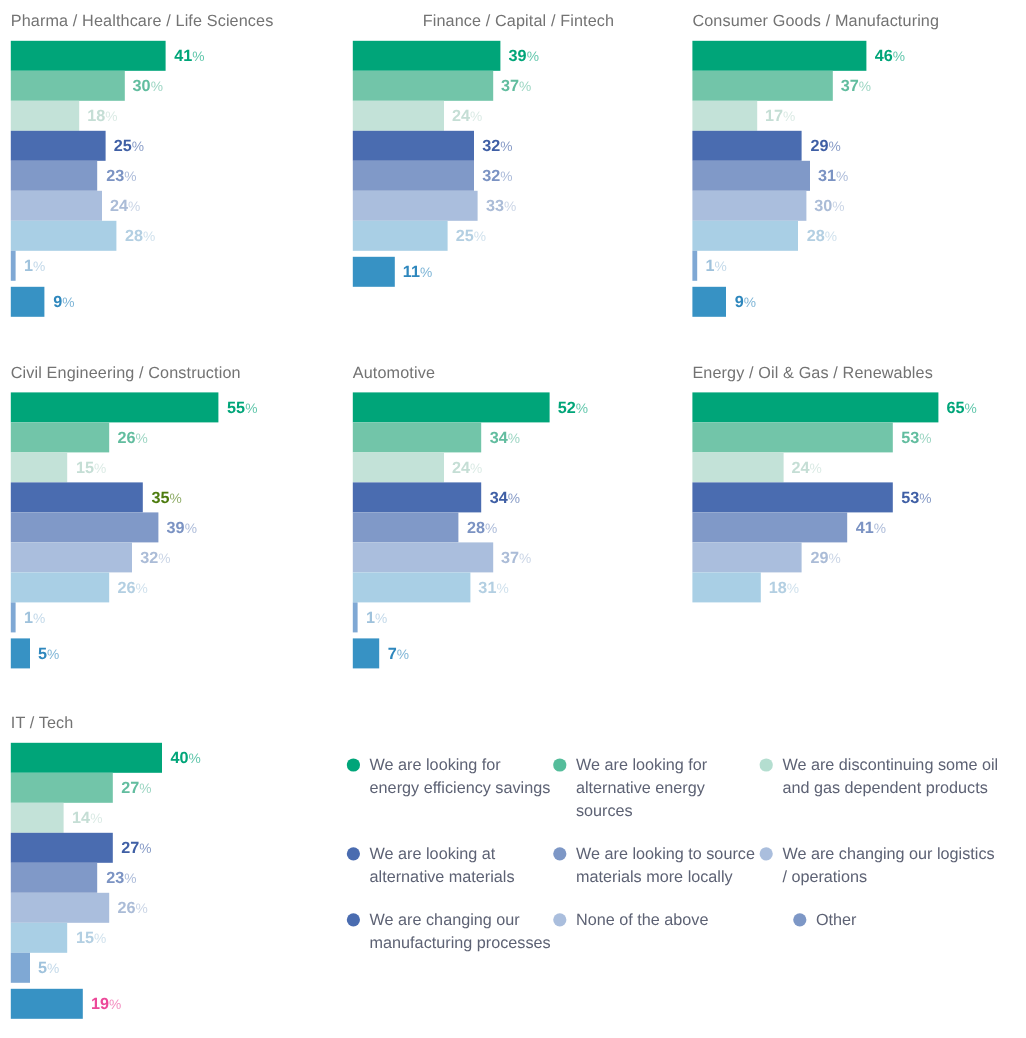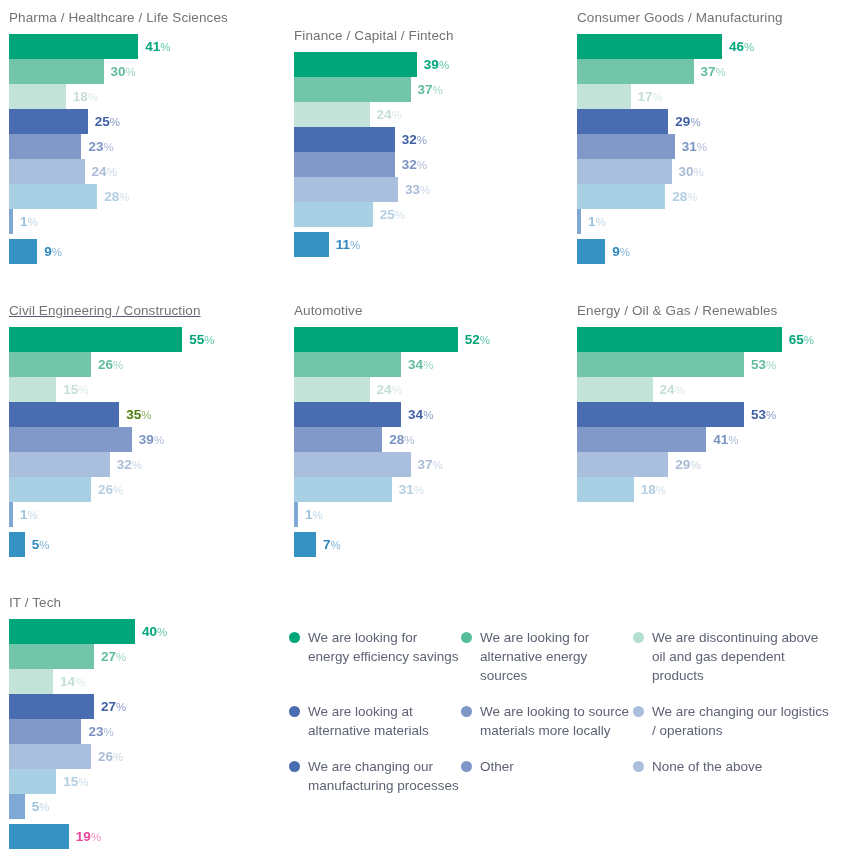--- a/index.html
+++ b/index.html
@@ -137,21 +137,21 @@
         <div class="bar-row">
           <div class="bar" style="width: 4px; background: rgb(127, 168, 212);"></div>
           <div class="bar-label" style="left: 4px; color: rgb(159, 194, 220);"><span>1</span><span class="pct">%</span></div>
         </div>
         <div class="bar-row gap-before">
           <div class="bar" style="width: 28.35px; background: rgb(55, 146, 196);"></div>
           <div class="bar-label" style="left: 28.35px; color: rgb(46, 135, 189);"><span>9</span><span class="pct">%</span></div>
         </div>
       </div>
     </div>
-    <div class="panel" style="left: 285px; top: 28px;">
+    <div class="panel" style="left: 285px; top: 10px; text-align: center;">
       <div class="panel-title">Finance / Capital / Fintech</div>
       <div class="bars">
         <div class="bar-row">
           <div class="bar" style="width: 122.85px; background: rgb(0, 165, 121);"></div>
           <div class="bar-label" style="left: 122.85px; color: rgb(0, 165, 121);"><span>39</span><span class="pct">%</span></div>
         </div>
         <div class="bar-row">
           <div class="bar" style="width: 116.55px; background: rgb(114, 197, 169);"></div>
           <div class="bar-label" style="left: 116.55px; color: rgb(98, 189, 159);"><span>37</span><span class="pct">%</span></div>
         </div>
@@ -215,21 +215,21 @@
         <div class="bar-row">
           <div class="bar" style="width: 4px; background: rgb(127, 168, 212);"></div>
           <div class="bar-label" style="left: 4px; color: rgb(159, 194, 220);"><span>1</span><span class="pct">%</span></div>
         </div>
         <div class="bar-row gap-before">
           <div class="bar" style="width: 28.35px; background: rgb(55, 146, 196);"></div>
           <div class="bar-label" style="left: 28.35px; color: rgb(46, 135, 189);"><span>9</span><span class="pct">%</span></div>
         </div>
       </div>
     </div>
-    <div class="panel" style="left: 0px; top: 303px; text-decoration: underline;">
+    <div class="panel" style="left: 0px; top: 303px;">
       <div class="panel-title">Civil Engineering / Construction</div>
       <div class="bars">
         <div class="bar-row">
           <div class="bar" style="width: 173.25px; background: rgb(0, 165, 121);"></div>
           <div class="bar-label" style="left: 173.25px; color: rgb(0, 165, 121);"><span>55</span><span class="pct">%</span></div>
         </div>
         <div class="bar-row">
           <div class="bar" style="width: 81.9px; background: rgb(114, 197, 169);"></div>
           <div class="bar-label" style="left: 81.9px; color: rgb(98, 189, 159);"><span>26</span><span class="pct">%</span></div>
         </div>
@@ -384,39 +384,39 @@
     <div class="legend-item">
       <span class="legend-dot" style="background: rgb(0, 165, 121);"></span>
       <span class="legend-text">We are looking for energy efficiency savings</span>
     </div>
     <div class="legend-item">
       <span class="legend-dot" style="background: rgb(85, 189, 155);"></span>
       <span class="legend-text">We are looking for alternative energy sources</span>
     </div>
     <div class="legend-item wide">
       <span class="legend-dot" style="background: rgb(180, 222, 208);"></span>
-      <span class="legend-text">We are discontinuing above oil and gas dependent products</span>
+      <span class="legend-text">We are discontinuing some oil and gas dependent products</span>
     </div>
     <div class="legend-item">
       <span class="legend-dot" style="background: rgb(74, 108, 176);"></span>
       <span class="legend-text">We are looking at alternative materials</span>
     </div>
     <div class="legend-item">
       <span class="legend-dot" style="background: rgb(125, 151, 198);"></span>
       <span class="legend-text">We are looking to source materials more locally</span>
     </div>
     <div class="legend-item wide">
       <span class="legend-dot" style="background: rgb(170, 190, 221);"></span>
       <span class="legend-text">We are changing our logistics / operations</span>
     </div>
     <div class="legend-item">
       <span class="legend-dot" style="background: rgb(74, 108, 176);"></span>
       <span class="legend-text">We are changing our manufacturing processes</span>
     </div>
-    <div class="legend-item">
-      <span class="legend-dot" style="background: rgb(125, 151, 198);"></span>
-      <span class="legend-text">Other</span>
-    </div>
     <div class="legend-item wide">
       <span class="legend-dot" style="background: rgb(170, 190, 221);"></span>
       <span class="legend-text">None of the above</span>
     </div>
+    <div class="legend-item">
+      <span class="legend-dot" style="background: rgb(125, 151, 198);"></span>
+      <span class="legend-text">Other</span>
+    </div>
   </div>
 
 </body></html>

